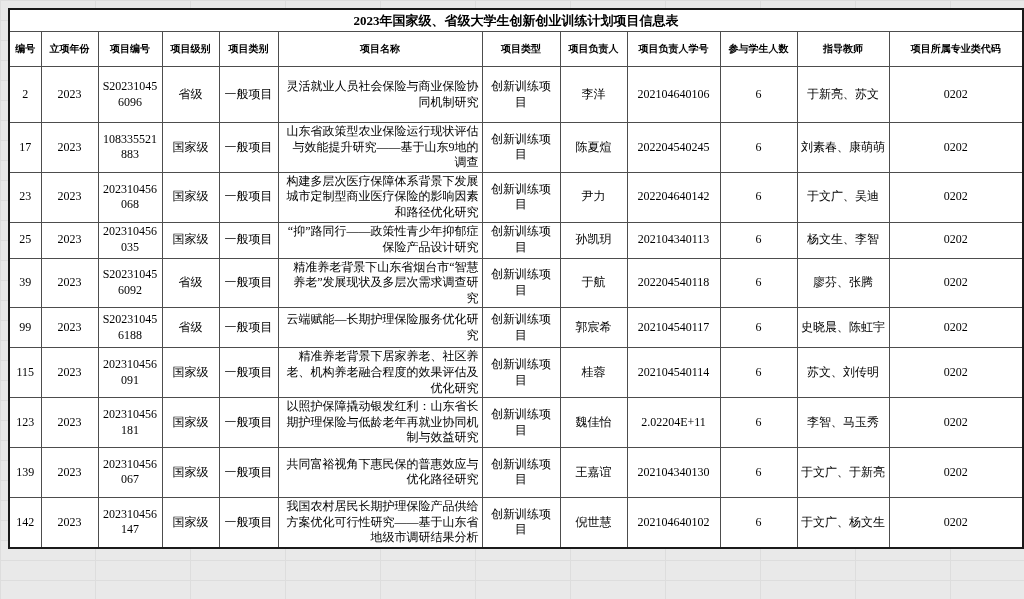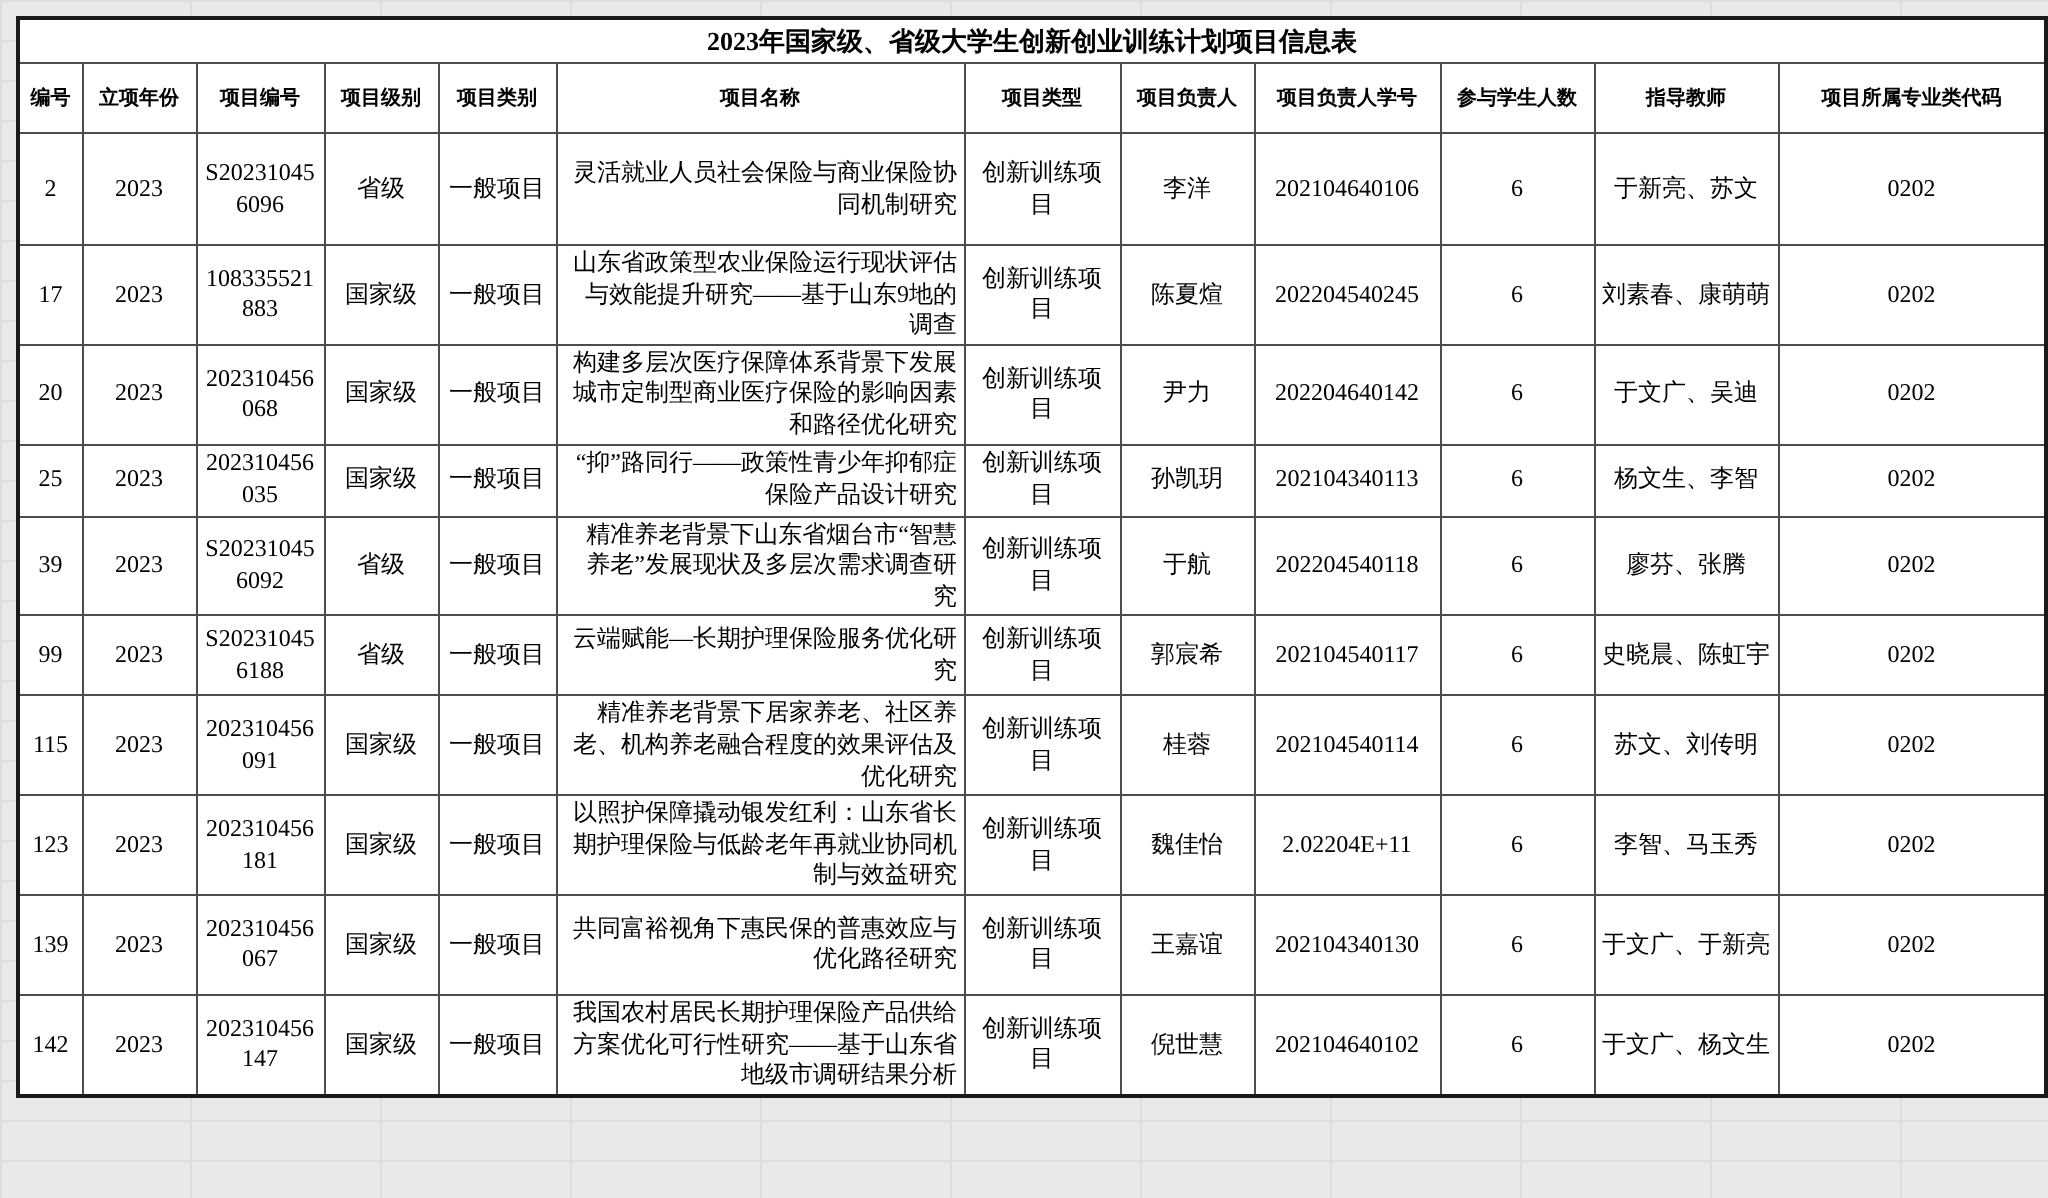--- a/index.html
+++ b/index.html
@@ -124,21 +124,21 @@
         <td>一般项目</td>
         <td class="name">山东省政策型农业保险运行现状评估与效能提升研究——基于山东9地的调查</td>
         <td>创新训练项目</td>
         <td>陈夏煊</td>
         <td>202204540245</td>
         <td>6</td>
         <td>刘素春、康萌萌</td>
         <td>0202</td>
       </tr>
       <tr>
-        <td>20</td>
+        <td>23</td>
         <td>2023</td>
         <td class="code">202310456068</td>
         <td>国家级</td>
         <td>一般项目</td>
         <td class="name">构建多层次医疗保障体系背景下发展城市定制型商业医疗保险的影响因素和路径优化研究</td>
         <td>创新训练项目</td>
         <td>尹力</td>
         <td>202204640142</td>
         <td>6</td>
         <td>于文广、吴迪</td>

